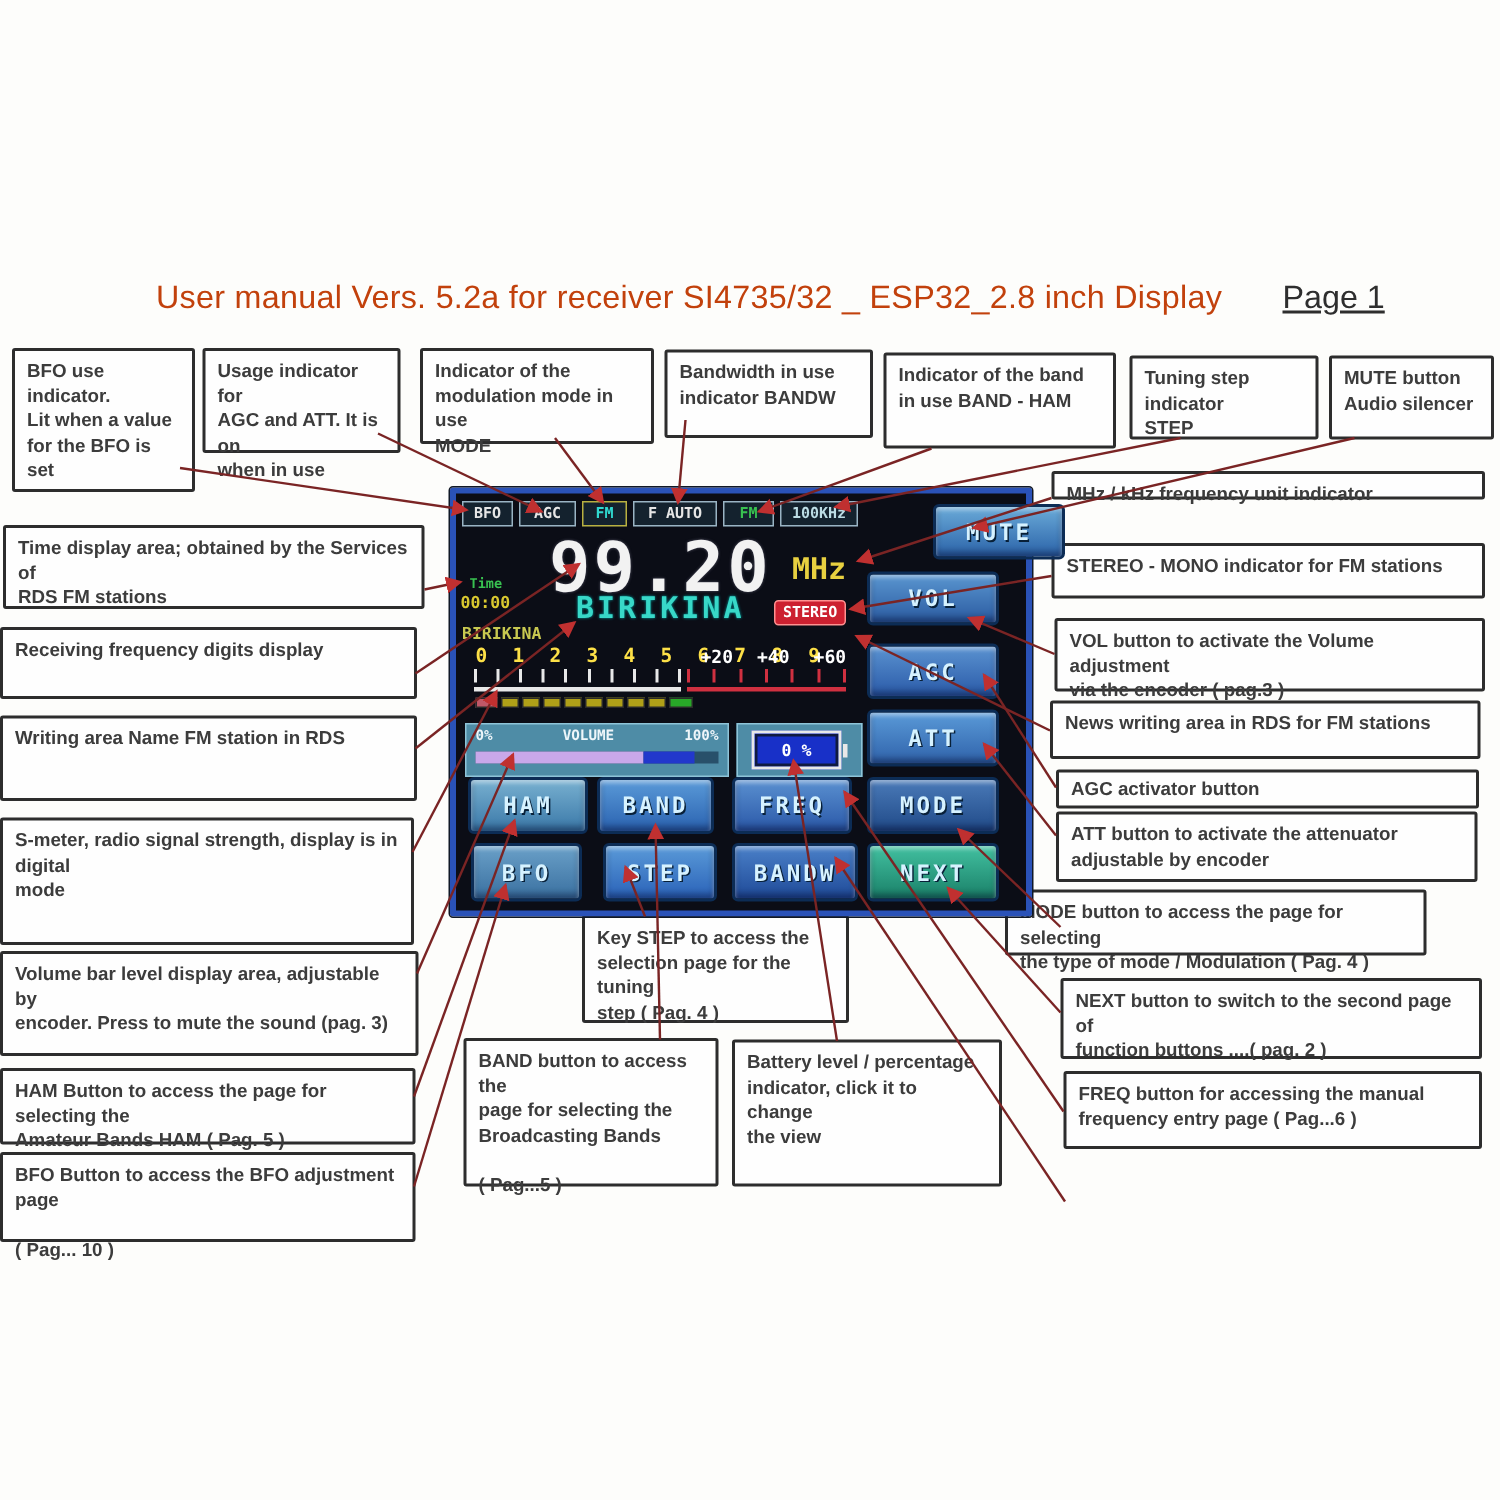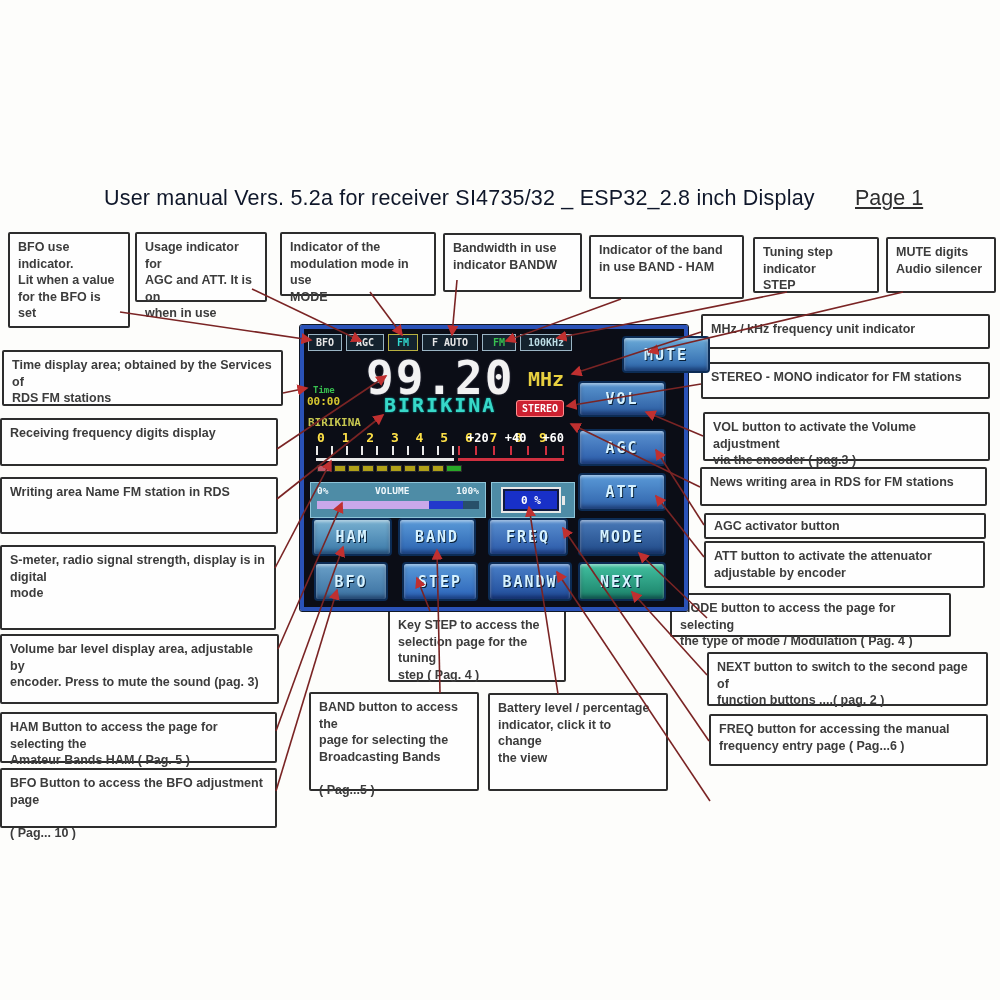--- a/index.html
+++ b/index.html
@@ -1,19 +1,19 @@
 <!DOCTYPE html>
 <html><head>
 <meta charset="utf-8">
 <style>
   html,body{margin:0;padding:0;background:#fff;}
   #page{position:relative;width:1000px;height:1000px;background:#fdfdfb;font-family:"Liberation Sans",sans-serif;overflow:hidden;}
 
   
-  .title-main{position:absolute;left:104px;top:186px;font-size:21.5px;color:#0f172a;letter-spacing:.2px;}
+  .title-main{position:absolute;left:104px;top:186px;font-size:21.5px;color:#c2410c;letter-spacing:.2px;}
   .title-page{position:absolute;left:855px;top:186px;font-size:21.5px;color:#2e2e2e;text-decoration:underline;}
 
   
   .callout{position:absolute;background:#fefefe;border:2px solid #2d2d2d;border-radius:2px;
     padding:5px 8px;box-sizing:border-box;font-size:12.5px;font-weight:bold;color:#3c3c3c;
     line-height:1.32;white-space:pre-line;}
 
   
   #display{position:absolute;left:300px;top:325px;width:380px;height:278px;background:#0b0d16;
     border:4px solid #2a52b8;outline:1px solid #101826;box-sizing:content-box;border-radius:2px;}
@@ -88,38 +88,38 @@
 for the BFO is set</div>
   <div class="callout" style="left:280px;top:232px;width:156px;height:64px;">Indicator of the
 modulation mode in use
 MODE</div>
   <div class="callout" style="left:443px;top:233px;width:139px;height:59px;">Bandwidth in use
 indicator BANDW</div>
   <div class="callout" style="left:589px;top:235px;width:155px;height:64px;">Indicator of the band
 in use BAND - HAM</div>
   <div class="callout" style="left:753px;top:237px;width:126px;height:56px;">Tuning step indicator
 STEP</div>
-  <div class="callout" style="left:886px;top:237px;width:110px;height:56px;">MUTE digits
+  <div class="callout" style="left:886px;top:237px;width:110px;height:56px;">MUTE button
 Audio silencer</div>
 
   <div class="callout" style="left:2px;top:350px;width:281px;height:56px;">Time display area;  obtained by the Services of
 RDS FM stations</div>
   <div class="callout" style="left:0px;top:418px;width:278px;height:48px;">Receiving frequency digits display</div>
   <div class="callout" style="left:0px;top:545px;width:276px;height:85px;">S-meter, radio signal strength, display is in digital
 mode</div>
   <div class="callout" style="left:0px;top:477px;width:278px;height:57px;">Writing area Name FM station in RDS</div>
   <div class="callout" style="left:0px;top:634px;width:279px;height:70px;">Volume bar level display area, adjustable by
 encoder. Press to mute the sound  (pag. 3)</div>
   <div class="callout" style="left:0px;top:712px;width:277px;height:51px;">HAM Button to access the page for selecting the
 Amateur Bands HAM   ( Pag. 5 )</div>
   <div class="callout" style="left:0px;top:768px;width:277px;height:60px;">BFO Button to access the BFO adjustment page
 
 ( Pag... 10 )</div>
 
-  <div class="callout" style="left:701px;top:314px;width:289px;height:35px;">MHz / kHz frequency unit indicator</div>
+  <div class="callout" style="left:701px;top:314px;width:289px;height:19px;">MHz / kHz frequency unit indicator</div>
   <div class="callout" style="left:701px;top:362px;width:289px;height:37px;">STEREO - MONO indicator for FM stations</div>
   <div class="callout" style="left:703px;top:412px;width:287px;height:49px;">VOL button to activate the Volume adjustment
 via the encoder ( pag.3 )</div>
   <div class="callout" style="left:700px;top:467px;width:287px;height:39px;">News writing area in RDS for FM stations</div>
   <div class="callout" style="left:704px;top:513px;width:282px;height:26px;padding:3px 8px;">AGC activator button</div>
   <div class="callout" style="left:704px;top:541px;width:281px;height:47px;">ATT button to activate the  attenuator
 adjustable by encoder</div>
   <div class="callout" style="left:670px;top:593px;width:281px;height:44px;">MODE button to access the page for selecting
 the type of mode / Modulation  ( Pag. 4 )</div>
   <div class="callout" style="left:707px;top:652px;width:281px;height:54px;">NEXT button to switch to the second page of

